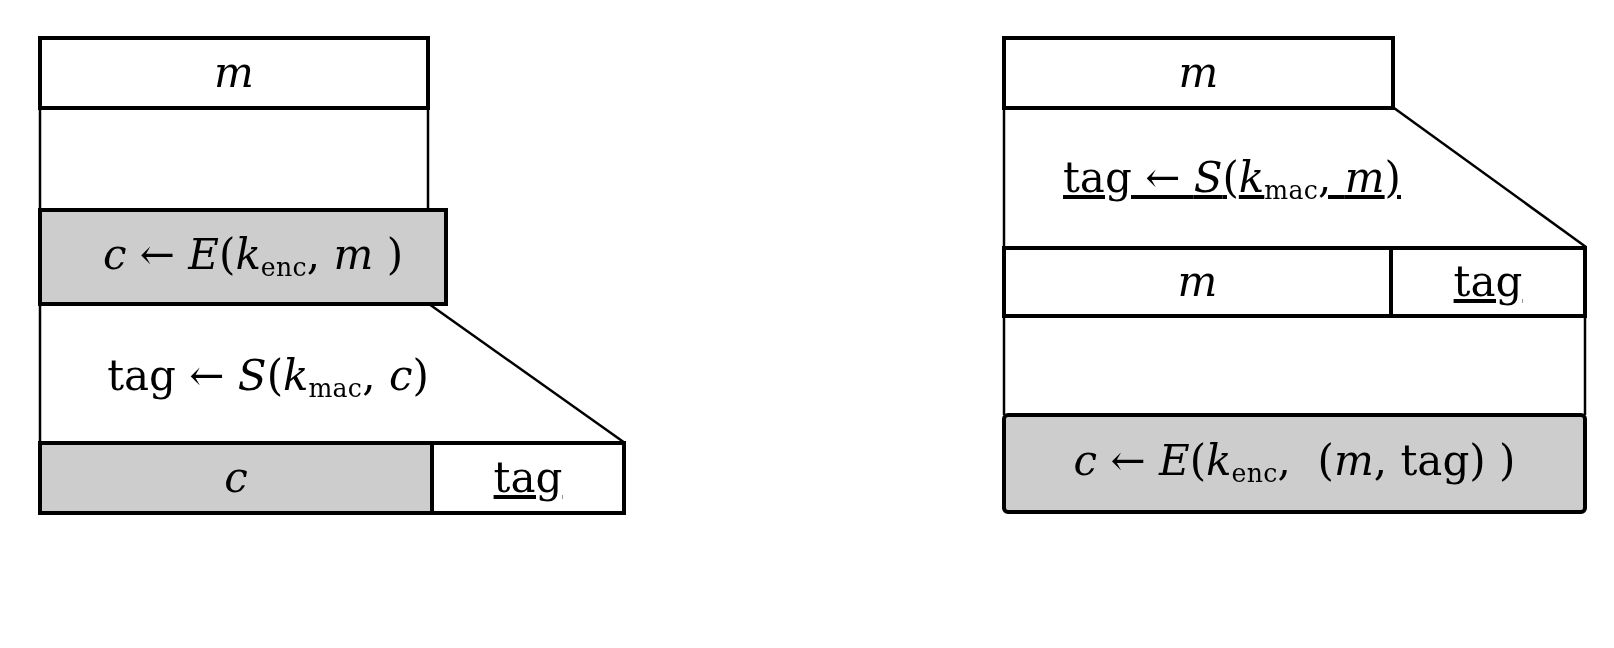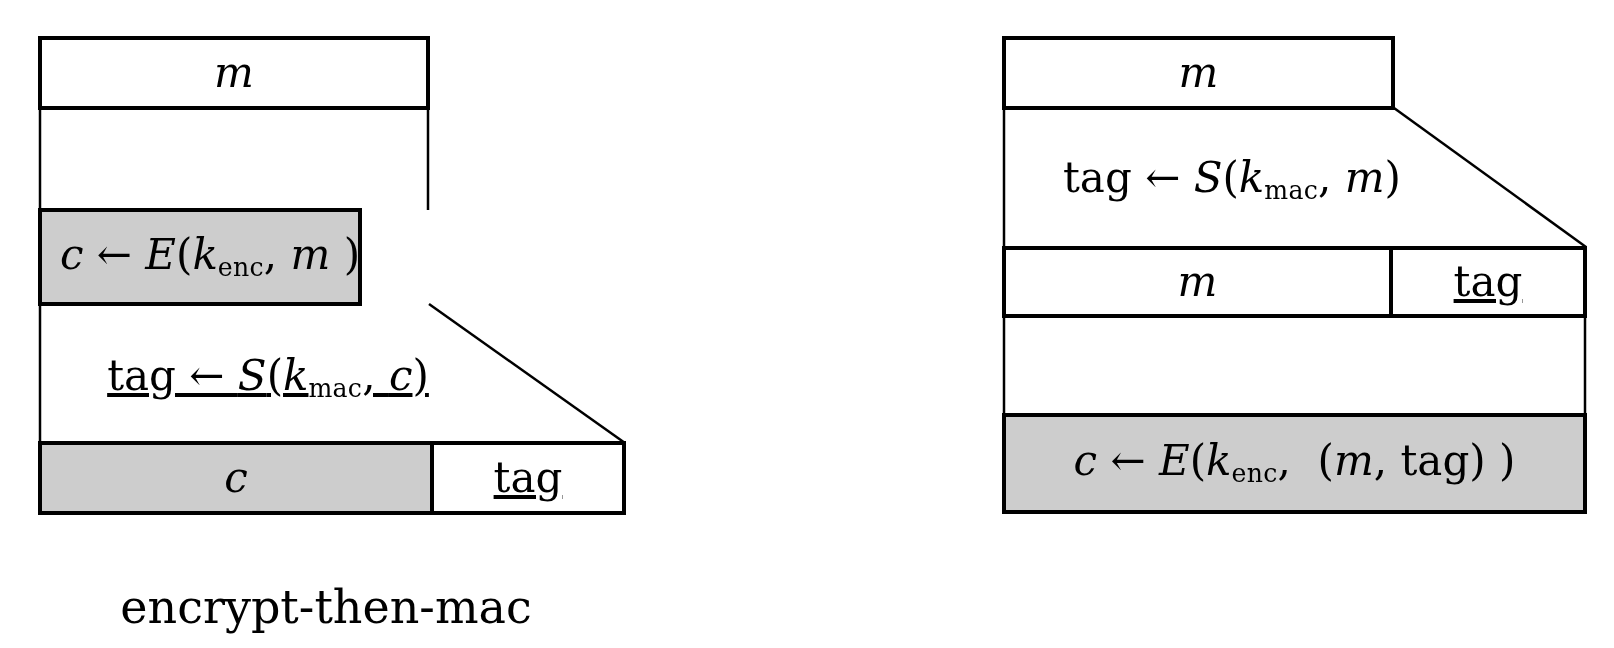--- a/index.html
+++ b/index.html
@@ -98,54 +98,53 @@
     <line x1="1004" y1="108" x2="1004" y2="248" stroke="#000" stroke-width="2.5"></line>
     <line x1="1394" y1="108" x2="1586" y2="247" stroke="#000" stroke-width="2.5"></line>
     <line x1="1004" y1="316" x2="1004" y2="415" stroke="#000" stroke-width="2.5"></line>
     <line x1="1585" y1="316" x2="1585" y2="415" stroke="#000" stroke-width="2.5"></line>
   </svg>
 
   <div class="box" style="left:38px; top:36px; width:392px; height:74px;">
     <span class="label var-it">m</span>
   </div>
 
-  <div class="box" style="left: 38px; top: 208px; width: 324px; height: 98px; background-color: rgb(205, 205, 205); padding-left: 20px;">
+  <div class="box" style="left: 38px; top: 208px; width: 410px; height: 98px; background-color: rgb(205, 205, 205); padding-left: 20px;">
     <span class="formula"><span class="seg-it">c</span><span class="seg-rm"> ← </span><span class="seg-it">E</span><span class="seg-rm">(</span><span class="seg-it">k</span><span class="seg-sub">enc</span><span class="seg-rm">, </span><span class="seg-it">m</span><span class="seg-rm">&nbsp;)</span></span>
   </div>
 
-  <div class="free-text" style="left:58px; top:306px; width:420px; height:144px;text-decoration:underline;">
+  <div class="free-text" style="left:58px; top:306px; width:420px; height:144px;">
     <span class="formula"><span class="seg-rm">tag ← </span><span class="seg-it">S</span><span class="seg-rm">(</span><span class="seg-it">k</span><span class="seg-sub">mac</span><span class="seg-rm">, </span><span class="seg-it">c</span><span class="seg-rm">)</span></span>
   </div>
 
   <div class="row-box" style="left:38px; top:441px; width:588px; height:74px;">
     <div class="cell cell-divider" style="width: 392px; background-color: rgb(205, 205, 205);">
       <span class="label var-it">c</span>
     </div>
     <div class="cell" style="flex:1;">
       <span class="label var-rm">tag</span>
     </div>
   </div>
 
-  <div class="caption" style="left:126px;">encrypt-then-mac</div>
 
   <div class="box" style="left:1002px; top:36px; width:393px; height:74px;">
     <span class="label var-it">m</span>
   </div>
 
-  <div class="free-text" style="left:1012px; top:110px; width:440px; height:140px;">
+  <div class="free-text" style="left:1012px; top:110px; width:440px; height:140px;text-decoration:underline;">
     <span class="formula"><span class="seg-rm">tag ← </span><span class="seg-it">S</span><span class="seg-rm">(</span><span class="seg-it">k</span><span class="seg-sub">mac</span><span class="seg-rm">, </span><span class="seg-it">m</span><span class="seg-rm">)</span></span>
   </div>
 
   <div class="row-box" style="left:1002px; top:246px; width:585px; height:72px;">
     <div class="cell cell-divider" style="width:387px;">
       <span class="label var-it">m</span>
     </div>
     <div class="cell" style="flex:1;">
       <span class="label var-rm">tag</span>
     </div>
   </div>
 
-  <div class="box" style="left: 1002px; top: 413px; width: 585px; height: 101px; background-color: rgb(205, 205, 205);">
+  <div class="box" style="left: 1002px; top: 413px; width: 585px; height: 101px; background-color: rgb(205, 205, 205); border-radius: 6px;">
     <span class="formula"><span class="seg-it">c</span><span class="seg-rm"> ← </span><span class="seg-it">E</span><span class="seg-rm">(</span><span class="seg-it">k</span><span class="seg-sub">enc</span><span class="seg-rm">,&nbsp; (</span><span class="seg-it">m</span><span class="seg-rm">, tag)&nbsp;)</span></span>
   </div>
 
 
 </div>
 
 </body></html>

